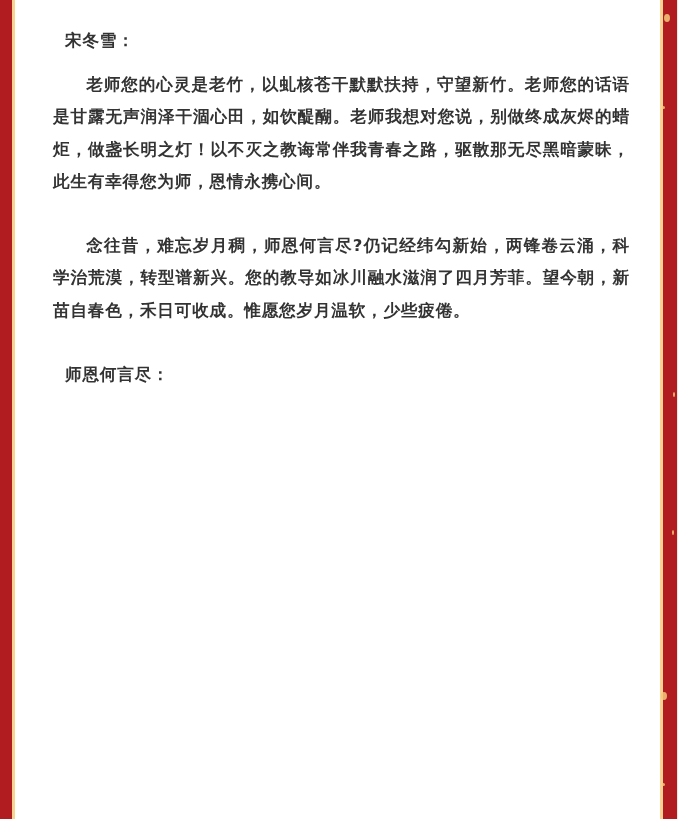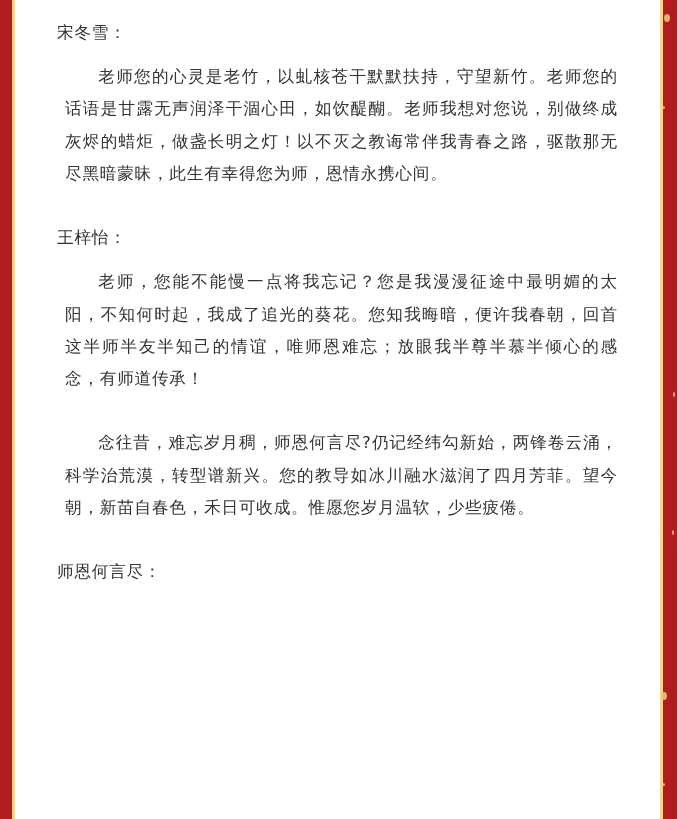--- a/index.html
+++ b/index.html
@@ -17,22 +17,22 @@
   .sparkle { position: absolute; width: 4px; height: 6px; background: #f5c97a; border-radius: 50%; opacity: 0.85; }
 
   .content {
     position: absolute; left: 53px; top: 13px; width: 577px;
     color: #333333;
     font-size: 16.6px;
     line-height: 32.2px;
     letter-spacing: 0.8px;
   }
   .entry { margin: 0 0 32.2px 0; }
-  .name { margin: 4px; }
-  .para { margin: 12px; text-indent: 2em; text-align: justify; }
+  .name { margin: 12px; font-weight: bold; }
+  .para { margin: 0; text-indent: 2em; text-align: justify; font-weight: bold; }
   .para.noindent { text-indent: 0; }
 </style>
 </head>
 <body>
 
 <div class="border-left-red"></div>
 <div class="border-left-gold"></div>
 <div class="border-right-gold"></div>
 <div class="border-right-red"></div>
 <div class="border-right-edge"></div>
@@ -44,24 +44,20 @@
 <div class="sparkle" style="left:661px; top:692px; width:6px; height:8px;"></div>
 <div class="sparkle" style="left:662px; top:783px; width:3px; height:3px;"></div>
 
 <div class="content">
 
   <div class="entry">
     <p class="name">宋冬雪：</p>
     <p class="para">老师您的心灵是老竹，以虬核苍干默默扶持，守望新竹。老师您的话语是甘露无声润泽干涸心田，如饮醍醐。老师我想对您说，别做终成灰烬的蜡炬，做盏长明之灯！以不灭之教诲常伴我青春之路，驱散那无尽黑暗蒙昧，此生有幸得您为师，恩情永携心间。</p>
   </div>
 
-  <div class="entry">
-    <p class="name">王梓怡：</p>
-    <p class="para">老师，您能不能慢一点将我忘记？您是我漫漫征途中最明媚的太阳，不知何时起，我成了追光的葵花。您知我晦暗，便许我春朝，回首这半师半友半知己的情谊，唯师恩难忘；放眼我半尊半慕半倾心的感念，有师道传承！</p>
-  </div>
 
 
   <div class="entry">
     <p class="para">念往昔，难忘岁月稠，师恩何言尽?仍记经纬勾新始，两锋卷云涌，科学治荒漠，转型谱新兴。您的教导如冰川融水滋润了四月芳菲。望今朝，新苗自春色，禾日可收成。惟愿您岁月温软，少些疲倦。</p>
   </div>
 
   <div class="entry">
     <p class="name">师恩何言尽：</p>
   </div>
 

